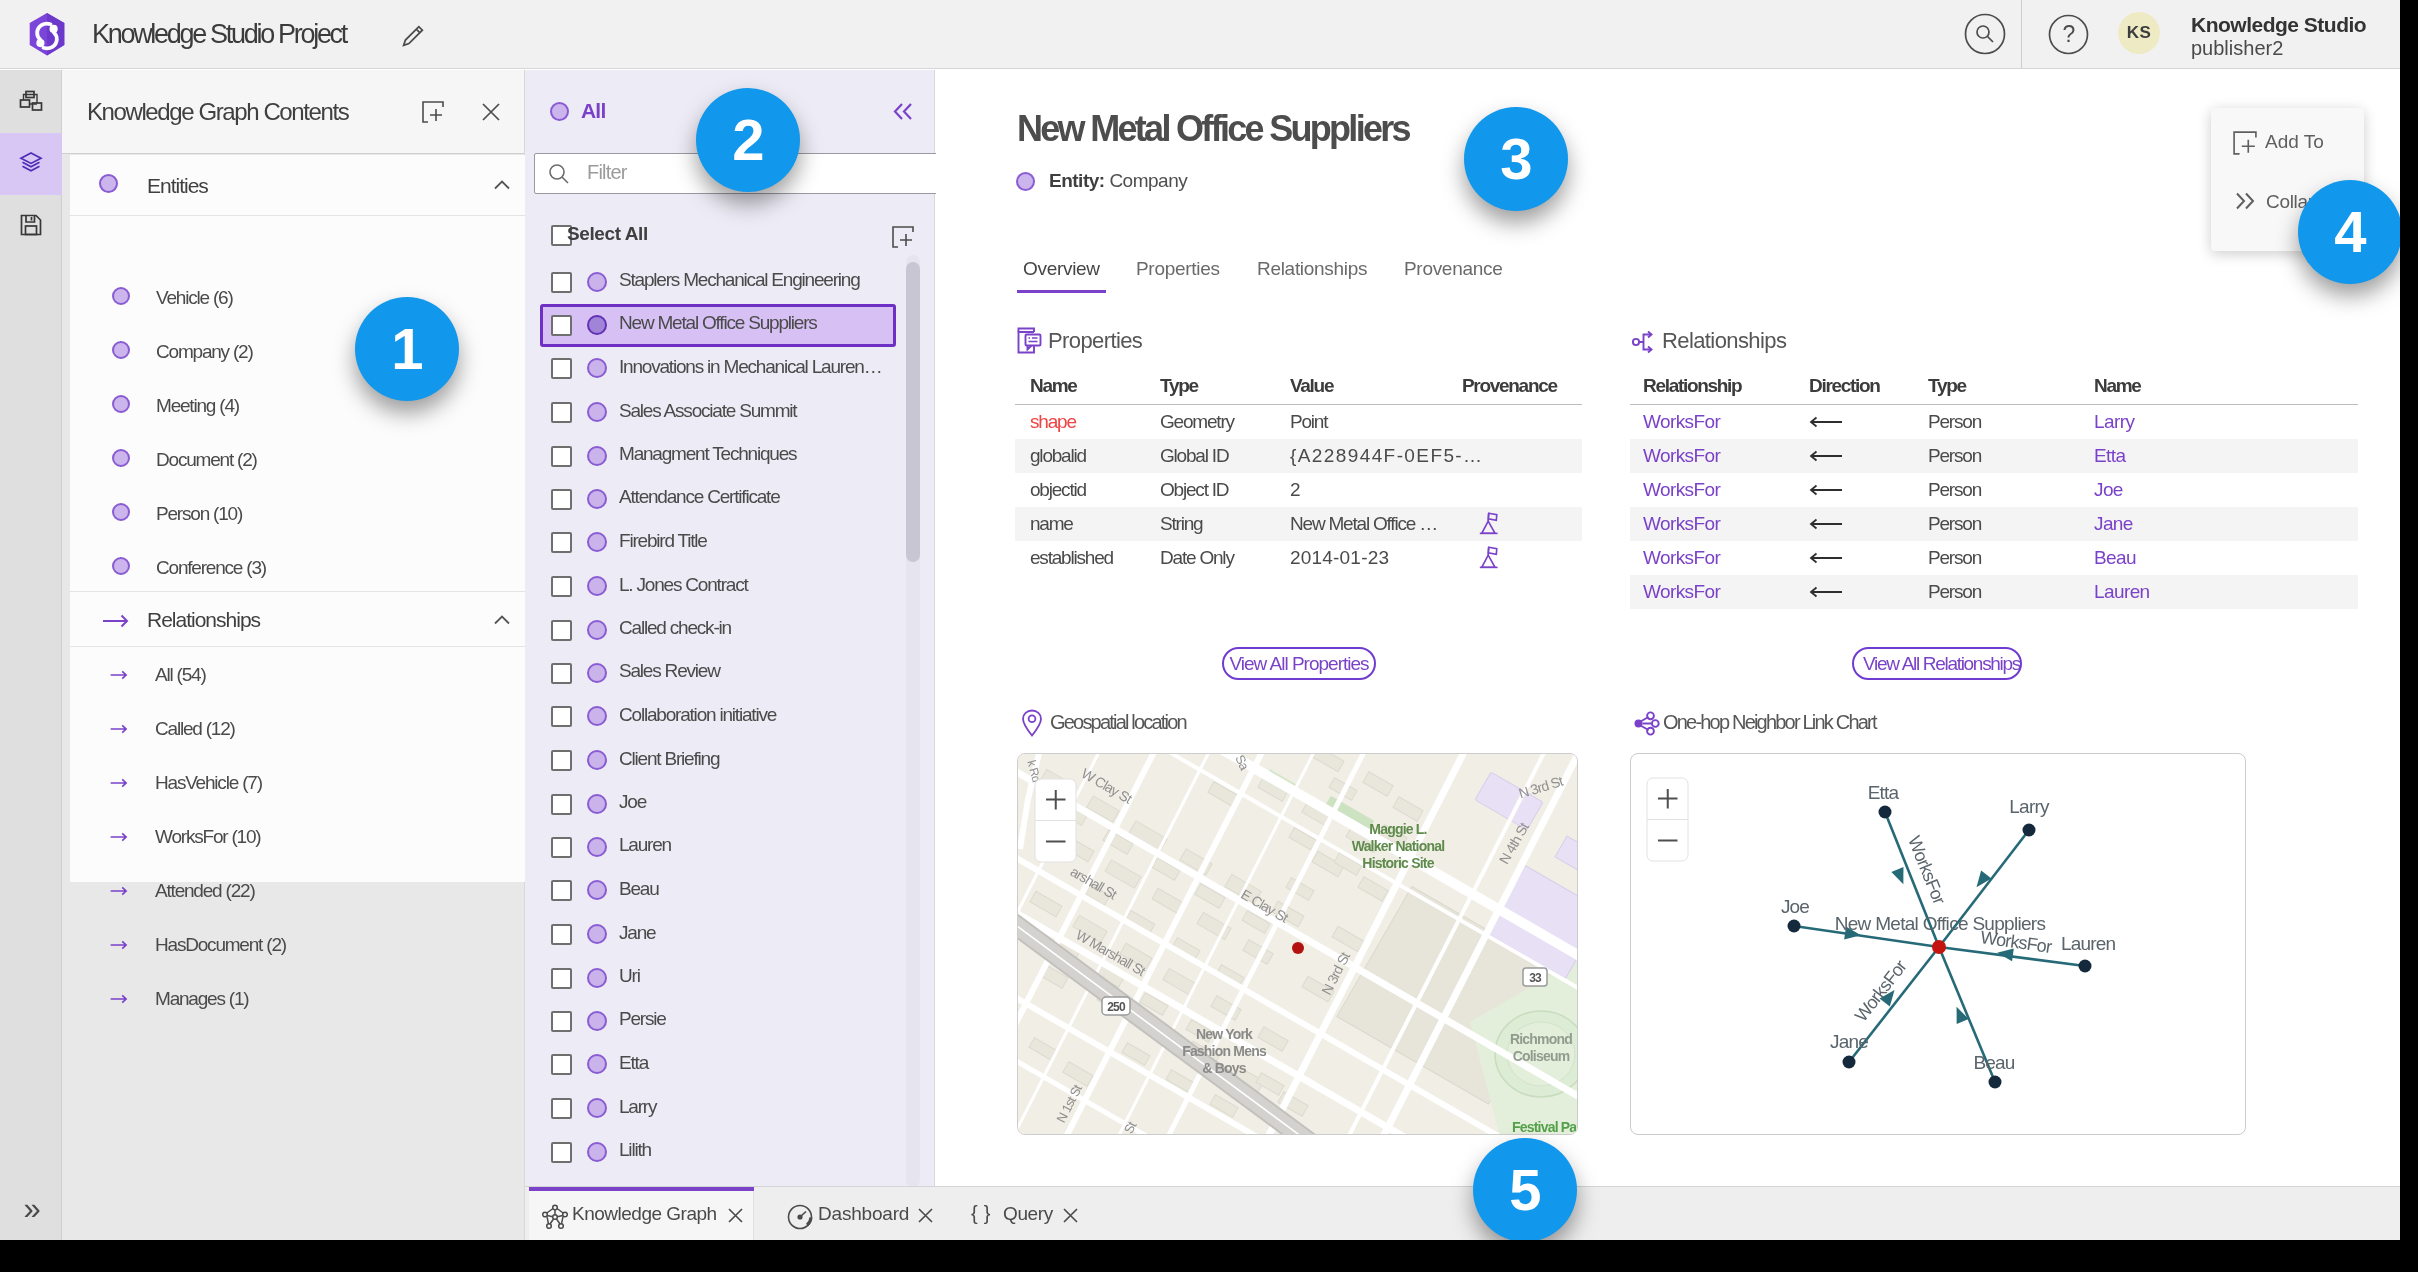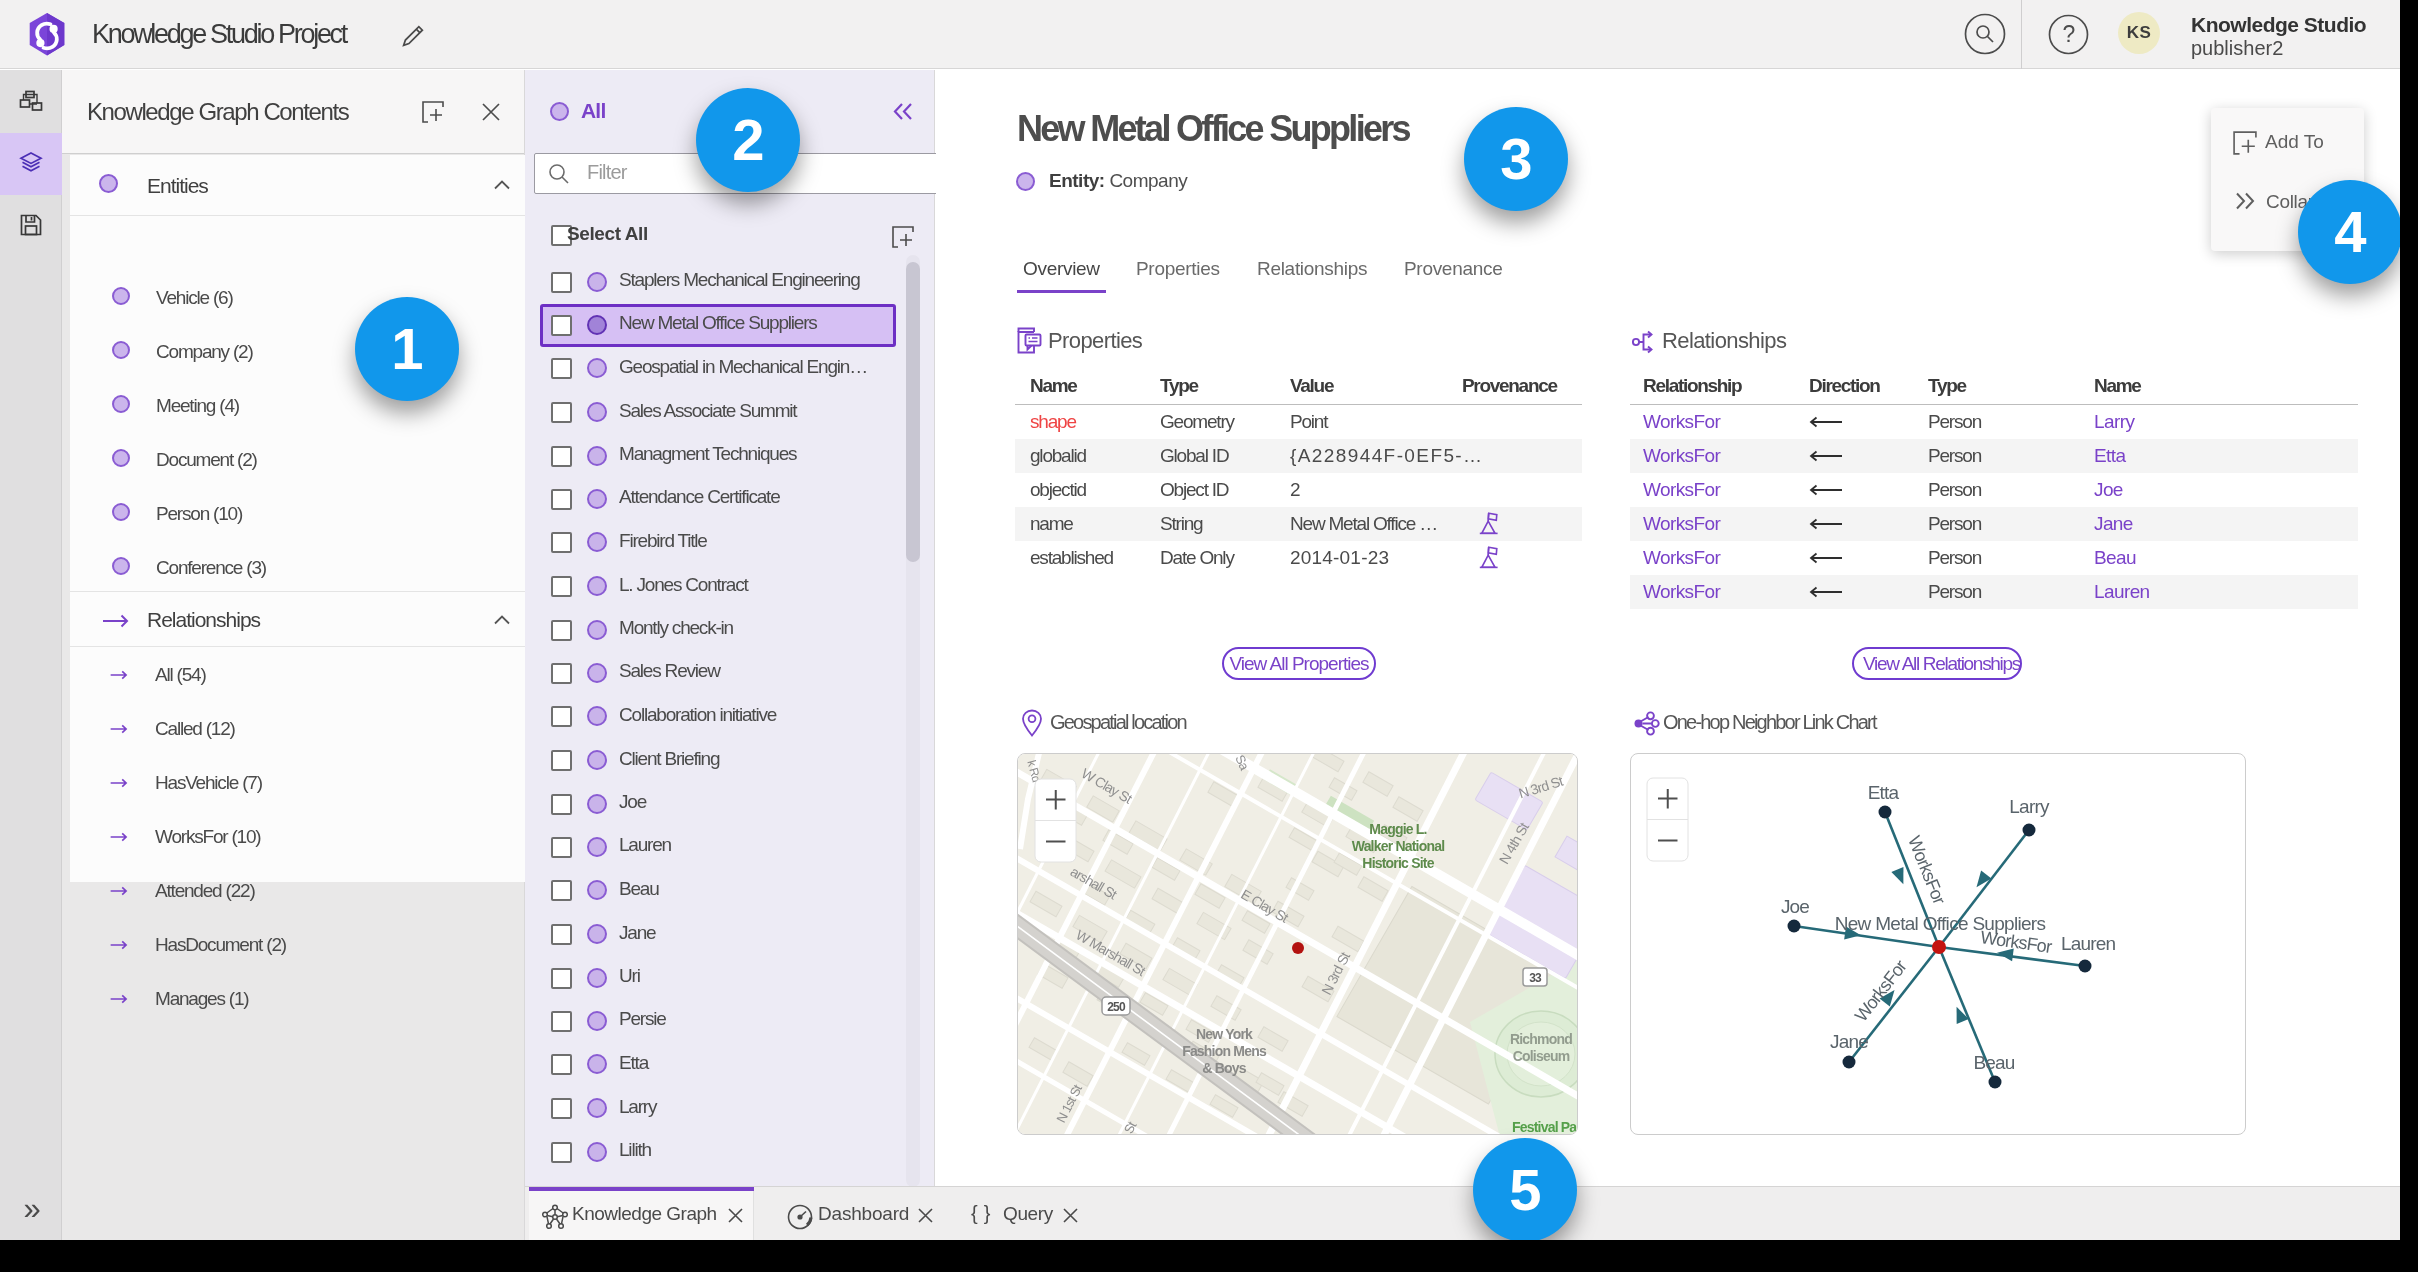--- a/index.html
+++ b/index.html
@@ -209,39 +209,39 @@
       </svg>
 <div class="abs" style="left:26px;top:202px;width:21px;height:21px;border:2px solid #6f6f6f;border-radius:2px;background:#fff;z-index:3"></div>
 <div class="ecirc" style="left:62px;top:202px;width:20px;height:20px;background:#c9b3ea;border-color:#8a5cd3;z-index:3"></div>
 <div class="tx" style="left:94px;top:199px;font-size:19px;color:#4a4a4a;z-index:3;letter-spacing:-1.2px">Staplers Mechanical Engineering</div>
 <div class="abs" style="left:15px;top:234px;width:356px;height:43px;background:#d6c0f4;border:3px solid #6d2fc4;border-radius:3px"></div>
 <div class="abs" style="left:26px;top:245px;width:21px;height:21px;border:2px solid #6f6f6f;border-radius:2px;background:#fff;z-index:3"></div>
 <div class="ecirc" style="left:62px;top:245px;width:20px;height:20px;background:#a183d8;border-color:#6132b4;z-index:3"></div>
 <div class="tx" style="left:94px;top:242px;font-size:19px;color:#4a4a4a;z-index:3;letter-spacing:-1.2px">New Metal Office Suppliers</div>
 <div class="abs" style="left:26px;top:288px;width:21px;height:21px;border:2px solid #6f6f6f;border-radius:2px;background:#fff;z-index:3"></div>
 <div class="ecirc" style="left:62px;top:288px;width:20px;height:20px;background:#c9b3ea;border-color:#8a5cd3;z-index:3"></div>
-<div class="tx" style="left:94px;top:286px;font-size:19px;color:#4a4a4a;z-index:3;letter-spacing:-1.2px">Geospatial in Mechanical Engin…</div>
+<div class="tx" style="left:94px;top:286px;font-size:19px;color:#4a4a4a;z-index:3;letter-spacing:-1.2px">Innovations in Mechanical Lauren…</div>
 <div class="abs" style="left:26px;top:332px;width:21px;height:21px;border:2px solid #6f6f6f;border-radius:2px;background:#fff;z-index:3"></div>
 <div class="ecirc" style="left:62px;top:332px;width:20px;height:20px;background:#c9b3ea;border-color:#8a5cd3;z-index:3"></div>
 <div class="tx" style="left:94px;top:330px;font-size:19px;color:#4a4a4a;z-index:3;letter-spacing:-1.2px">Sales Associate Summit</div>
 <div class="abs" style="left:26px;top:376px;width:21px;height:21px;border:2px solid #6f6f6f;border-radius:2px;background:#fff;z-index:3"></div>
 <div class="ecirc" style="left:62px;top:376px;width:20px;height:20px;background:#c9b3ea;border-color:#8a5cd3;z-index:3"></div>
 <div class="tx" style="left:94px;top:373px;font-size:19px;color:#4a4a4a;z-index:3;letter-spacing:-1.2px">Managment Techniques</div>
 <div class="abs" style="left:26px;top:419px;width:21px;height:21px;border:2px solid #6f6f6f;border-radius:2px;background:#fff;z-index:3"></div>
 <div class="ecirc" style="left:62px;top:419px;width:20px;height:20px;background:#c9b3ea;border-color:#8a5cd3;z-index:3"></div>
 <div class="tx" style="left:94px;top:416px;font-size:19px;color:#4a4a4a;z-index:3;letter-spacing:-1.2px">Attendance Certificate</div>
 <div class="abs" style="left:26px;top:462px;width:21px;height:21px;border:2px solid #6f6f6f;border-radius:2px;background:#fff;z-index:3"></div>
 <div class="ecirc" style="left:62px;top:462px;width:20px;height:20px;background:#c9b3ea;border-color:#8a5cd3;z-index:3"></div>
 <div class="tx" style="left:94px;top:460px;font-size:19px;color:#4a4a4a;z-index:3;letter-spacing:-1.2px">Firebird Title</div>
 <div class="abs" style="left:26px;top:506px;width:21px;height:21px;border:2px solid #6f6f6f;border-radius:2px;background:#fff;z-index:3"></div>
 <div class="ecirc" style="left:62px;top:506px;width:20px;height:20px;background:#c9b3ea;border-color:#8a5cd3;z-index:3"></div>
 <div class="tx" style="left:94px;top:504px;font-size:19px;color:#4a4a4a;z-index:3;letter-spacing:-1.2px">L. Jones Contract</div>
 <div class="abs" style="left:26px;top:550px;width:21px;height:21px;border:2px solid #6f6f6f;border-radius:2px;background:#fff;z-index:3"></div>
 <div class="ecirc" style="left:62px;top:550px;width:20px;height:20px;background:#c9b3ea;border-color:#8a5cd3;z-index:3"></div>
-<div class="tx" style="left:94px;top:547px;font-size:19px;color:#4a4a4a;z-index:3;letter-spacing:-1.2px">Montly check-in</div>
+<div class="tx" style="left:94px;top:547px;font-size:19px;color:#4a4a4a;z-index:3;letter-spacing:-1.2px">Called check-in</div>
 <div class="abs" style="left:26px;top:593px;width:21px;height:21px;border:2px solid #6f6f6f;border-radius:2px;background:#fff;z-index:3"></div>
 <div class="ecirc" style="left:62px;top:593px;width:20px;height:20px;background:#c9b3ea;border-color:#8a5cd3;z-index:3"></div>
 <div class="tx" style="left:94px;top:590px;font-size:19px;color:#4a4a4a;z-index:3;letter-spacing:-1.2px">Sales Review</div>
 <div class="abs" style="left:26px;top:636px;width:21px;height:21px;border:2px solid #6f6f6f;border-radius:2px;background:#fff;z-index:3"></div>
 <div class="ecirc" style="left:62px;top:636px;width:20px;height:20px;background:#c9b3ea;border-color:#8a5cd3;z-index:3"></div>
 <div class="tx" style="left:94px;top:634px;font-size:19px;color:#4a4a4a;z-index:3;letter-spacing:-1.2px">Collaboration initiative</div>
 <div class="abs" style="left:26px;top:680px;width:21px;height:21px;border:2px solid #6f6f6f;border-radius:2px;background:#fff;z-index:3"></div>
 <div class="ecirc" style="left:62px;top:680px;width:20px;height:20px;background:#c9b3ea;border-color:#8a5cd3;z-index:3"></div>
 <div class="tx" style="left:94px;top:678px;font-size:19px;color:#4a4a4a;z-index:3;letter-spacing:-1.2px">Client Briefing</div>
 <div class="abs" style="left:26px;top:724px;width:21px;height:21px;border:2px solid #6f6f6f;border-radius:2px;background:#fff;z-index:3"></div>

